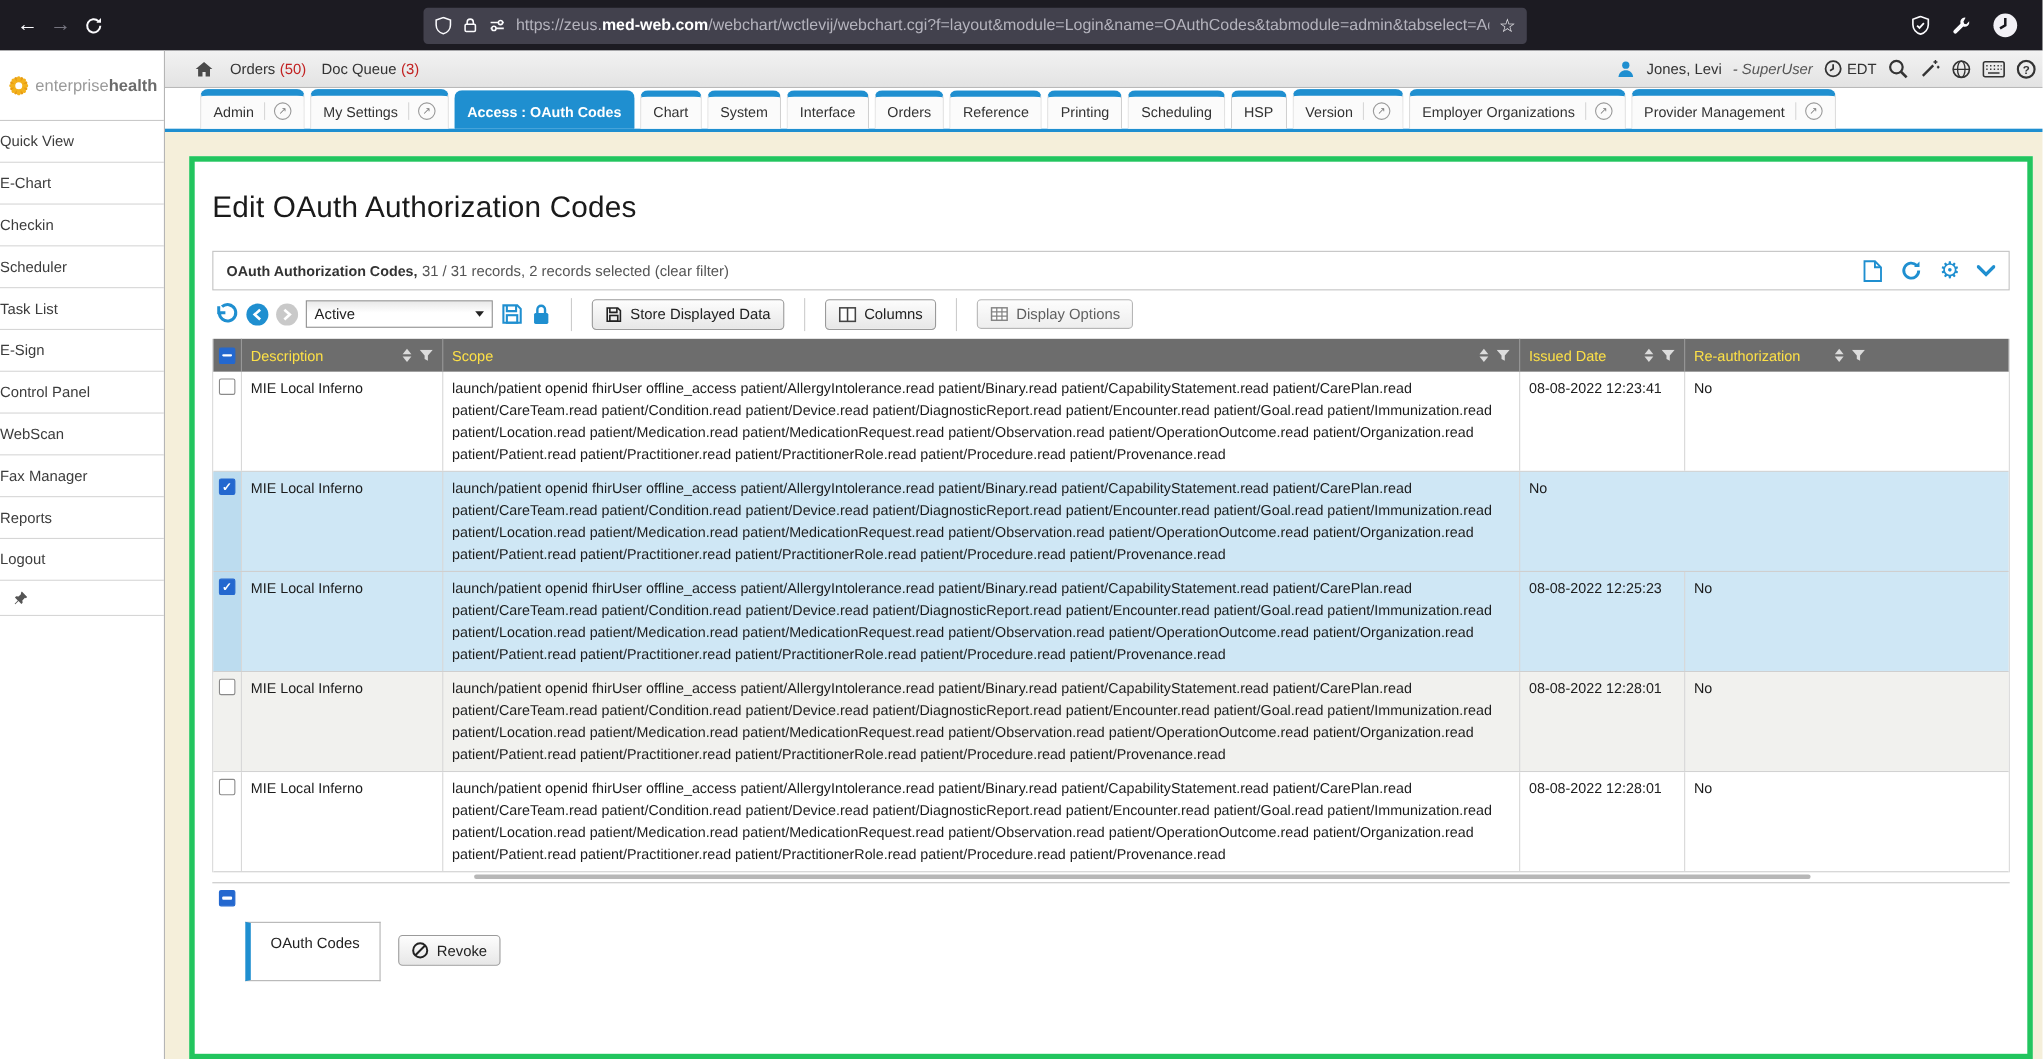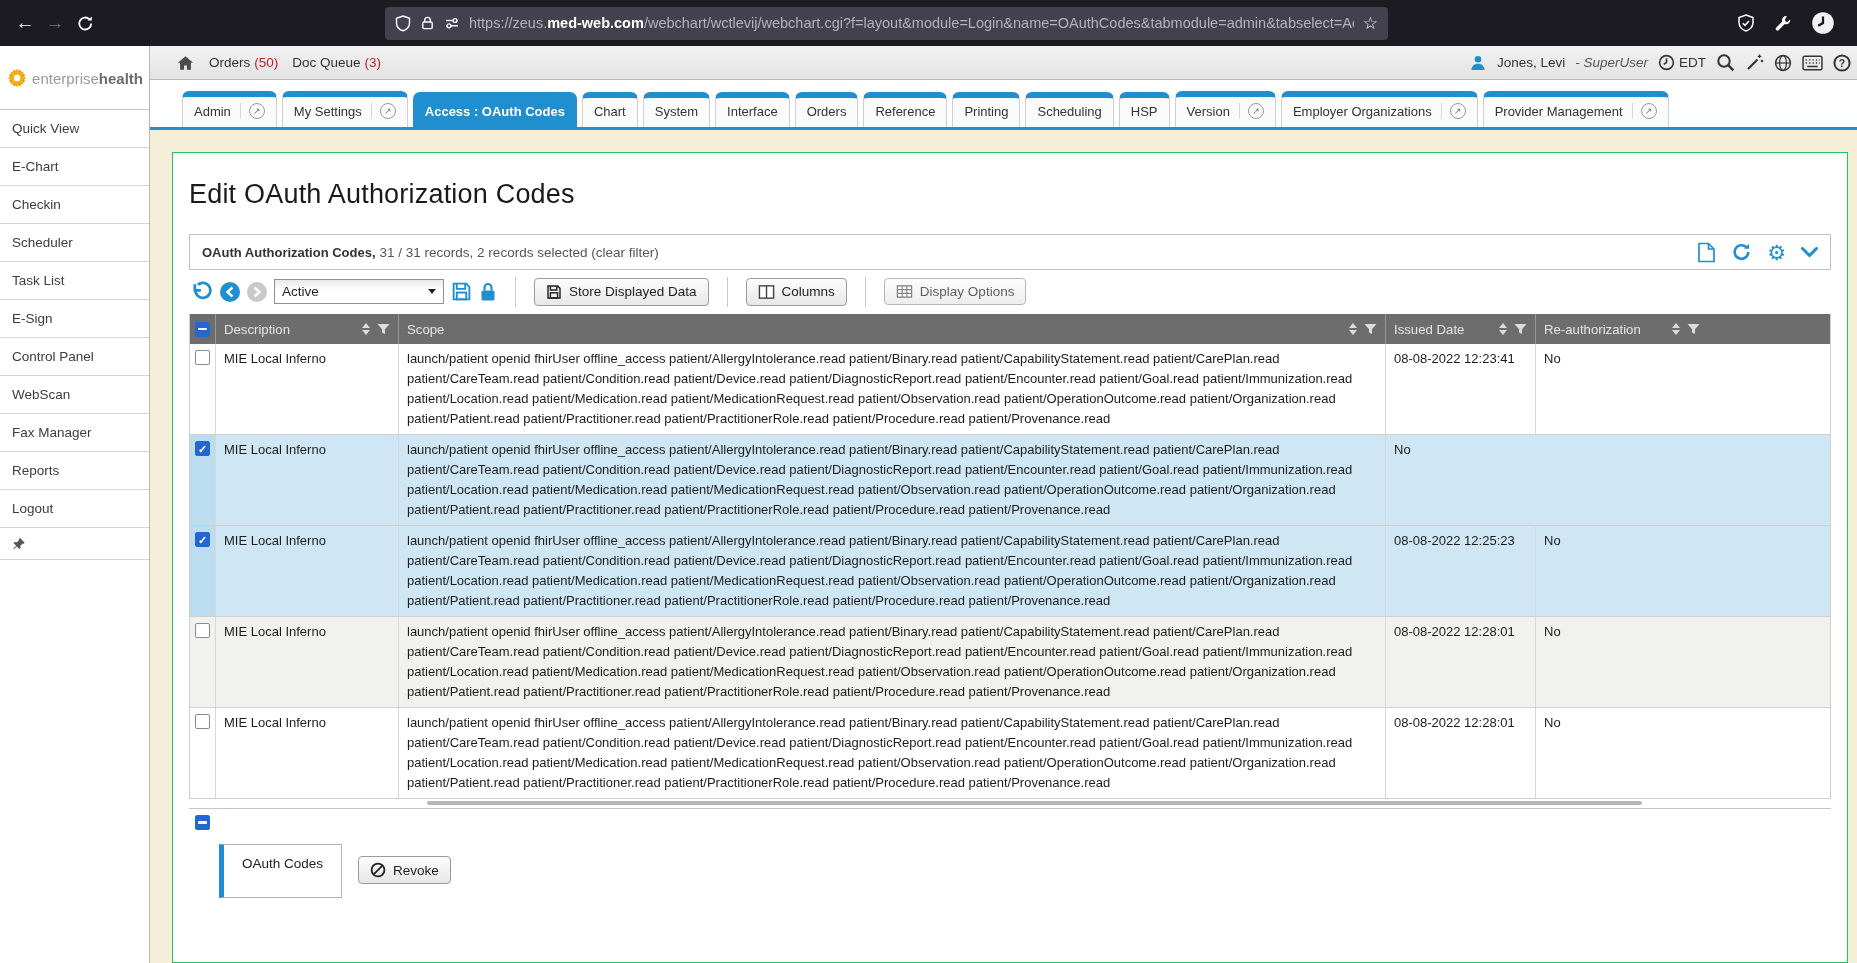--- a/index.html
+++ b/index.html
@@ -17,48 +17,48 @@
   .url-text b { color:#fff; font-weight:bold; }
   .star { color:#fbfbfe; font-size:17px; }
   .chrome-right { margin-left:auto; display:flex; align-items:center; gap:19px; margin-right:12px; }
 
   
   .app { display:flex; height:917px; }
   .sidebar { width:150px; background:#fff; border-right:1px solid #b5b5b5; flex:0 0 150px; }
   .logo-row { display:flex; align-items:center; gap:6px; padding:11px 6px 10px 8px; border-bottom:1px solid #c9c9c9; overflow:hidden; }
   .logo-text { font-size:15px; color:#9a9a9a; white-space:nowrap; }
   .logo-text b { color:#6b6b6b; }
-  .side-item { height:38px; line-height:38px; padding-left:12px; font-size:13.5px; color:#3c3c3c;
+  .side-item { height:38px; line-height:38px; font-size:13.5px; color:#3c3c3c;
                border-bottom:1px solid #d6d6d6; cursor:pointer; }
   .pin-row { height:32px; display:flex; align-items:center; padding-left:12px; border-bottom:1px solid #d6d6d6; }
 
   .main { flex:1; display:flex; flex-direction:column; min-width:0; }
 
   
   .topbar { height:34px; background:linear-gradient(#f2f2f2,#e3e3e3); border-bottom:1px solid #b9b9b9;
             display:flex; align-items:center; padding:0 6px 0 26px; gap:14px; font-size:13.5px; color:#333; }
   .toplink { display:flex; align-items:center; gap:4px; cursor:pointer; }
   .count { color:#c22222; }
   .topbar-right { margin-left:auto; display:flex; align-items:center; gap:10px; }
   .user-role { font-style:italic; color:#555; }
 
   
-  .tabbar { height:50px; background:#fff; border-bottom:3px solid #1f8fd0; display:flex;
+  .tabbar { height:40px; background:#fff; border-bottom:3px solid #1f8fd0; display:flex;
             align-items:flex-end; padding-left:32px; gap:5px; }
   .tab { display:flex; align-items:center; background:#fbfbfb; border:1px solid #d0d0d0; border-bottom:none;
          border-top:6px solid #1f8fd0; border-radius:7px 7px 0 0; padding:6px 11px 8px; font-size:13px;
          color:#333; white-space:nowrap; cursor:pointer; }
   .tab.sel { background:#1f8fd0; border-color:#1f8fd0; color:#fff; font-weight:bold; }
   .ext { margin-left:9px; padding-left:8px; border-left:1px solid #d8d8d8; display:flex; }
   .ext i { width:16px; height:16px; border:1px solid #9a9a9a; border-radius:50%; font-style:normal;
            font-size:9px; color:#777; display:flex; align-items:center; justify-content:center; }
 
   
   .content { flex:1; background:#f5efda; padding:22px 9px 0 22px; min-height:0; }
-  .card { background:#fff; border:1px solid #22c55e; height:100%; padding:26px 16px 0; overflow:hidden; }
+  .card { background:#fff; border:5px solid #22c55e; height:100%; padding:26px 16px 0; overflow:hidden; }
   h1 { font-size:27px; font-weight:400; color:#1a1a1a; letter-spacing:.2px; margin-bottom:24px; }
 
   .records-bar { border:1px solid #c3c3c3; height:36px; display:flex; align-items:center; padding:0 12px; gap:4px; }
   .records-title { font-weight:bold; font-size:13px; color:#333; }
   .records-sub { font-size:13.5px; color:#555; }
   .records-sub a { color:#555; cursor:pointer; }
   .records-icons { margin-left:auto; display:flex; align-items:center; gap:15px; }
   .gear-glyph { font-size:21px; color:#1f8fd0; line-height:1; cursor:pointer; }
 
   .toolbar { height:42px; display:flex; align-items:center; gap:7px; padding:5px 2px 4px; }
@@ -69,21 +69,21 @@
   .select .caret { margin-left:auto; width:0; height:0; border-left:4px solid transparent;
                    border-right:4px solid transparent; border-top:5px solid #222; }
   .tdivider { width:1px; height:30px; background:#ccc; margin:0 11px; }
   .btn { display:flex; align-items:center; gap:7px; border:1px solid #9a9a9a; border-radius:4px;
          background:linear-gradient(#fdfdfd,#e7e7e7); padding:5px 11px; font-size:13.5px; color:#222; cursor:pointer; }
   .btn.dimmed { opacity:.72; }
 
   
   .grid { border-left:1px solid #cfcfcf; border-right:1px solid #cfcfcf; margin-top:2px; }
   .thead, .row { display:grid; grid-template-columns:26px 183px 1fr 150px 294px; }
-  .thead { background:#6d6d6d; color:#e5e5e5; height:30px; }
+  .thead { background:#6d6d6d; color:#fde047; height:30px; }
   .th { display:flex; align-items:center; padding:0 8px; border-right:1px solid #989898; font-size:13.2px; height:30px; }
   .th:last-child { border-right:none; }
   .sort { display:inline-flex; flex-direction:column; gap:2px; margin-left:auto; padding:0 7px; cursor:pointer; }
   .sort.near { margin-left:24px; }
   .sort i { width:0; height:0; border-left:4px solid transparent; border-right:4px solid transparent; }
   .sort .up { border-bottom:5px solid #dcdcdc; }
   .sort .down { border-top:5px solid #dcdcdc; }
   .row { border-bottom:1px solid #cfcfcf; background:#fff; }
   .row.alt { background:#f1f1ee; }
   .row.sel { background:#cfe7f5; }

